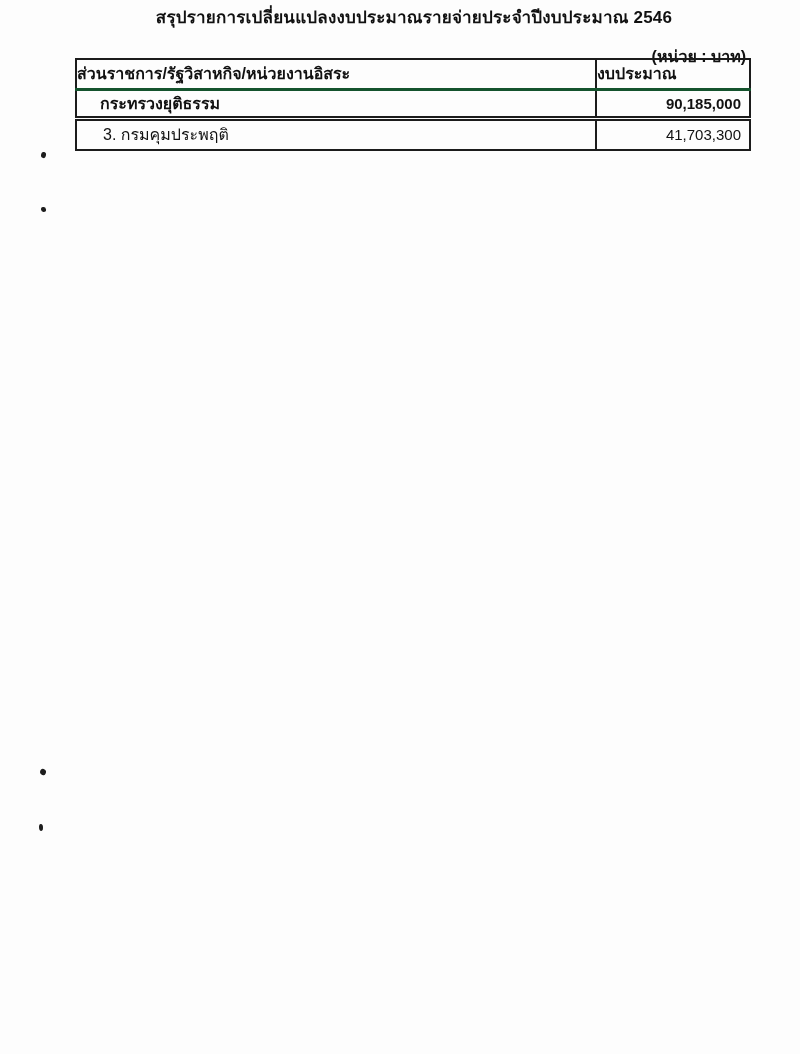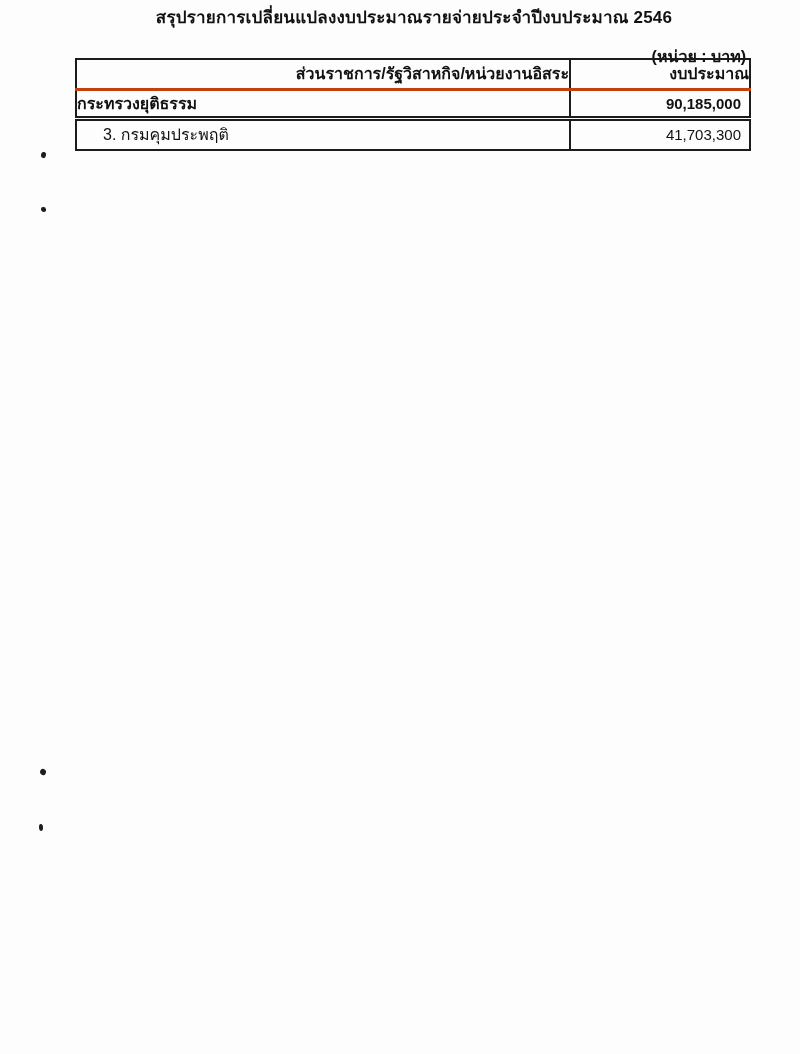--- a/index.html
+++ b/index.html
@@ -35,41 +35,42 @@
   .budget-table {
     position: absolute;
     left: 75px;
     top: 58px;
     width: 676px;
     border-collapse: collapse;
     border: 2px solid #1c1c1c;
     font-size: 16px;
   }
   .budget-table th {
-    border-bottom: 3px solid #c2410c;
+    border-bottom: 3px solid #14532d;
     font-weight: bold;
-    text-align: right;
+    text-align: left;
     height: 30px;
     font-size: 16px;
     vertical-align: middle;
   }
   .budget-table td { vertical-align: middle; }
   .col-amount {
     border-left: 2px solid #1c1c1c;
-    width: 180px;
+    width: 154px;
   }
   td.col-amount {
     text-align: right;
     padding-right: 8px;
     font-size: 15px;
   }
   tr.ministry-row td {
     border-bottom: 5px double #1c1c1c;
     font-weight: bold;
     height: 28px;
+    padding-left: 23px;
   }
   tr.ministry-row td.col-agency { }
   tr.dept-row td { height: 32px; }
   tr.dept-row td.col-agency { padding-left: 26px; }
   .scan-speck {
     position: absolute;
     background: #1d1d1d;
     border-radius: 45% 55% 40% 60%;
   }
   .speck-1 { left: 41px; top: 152px; width: 5px; height: 6px; transform: rotate(15deg); }

